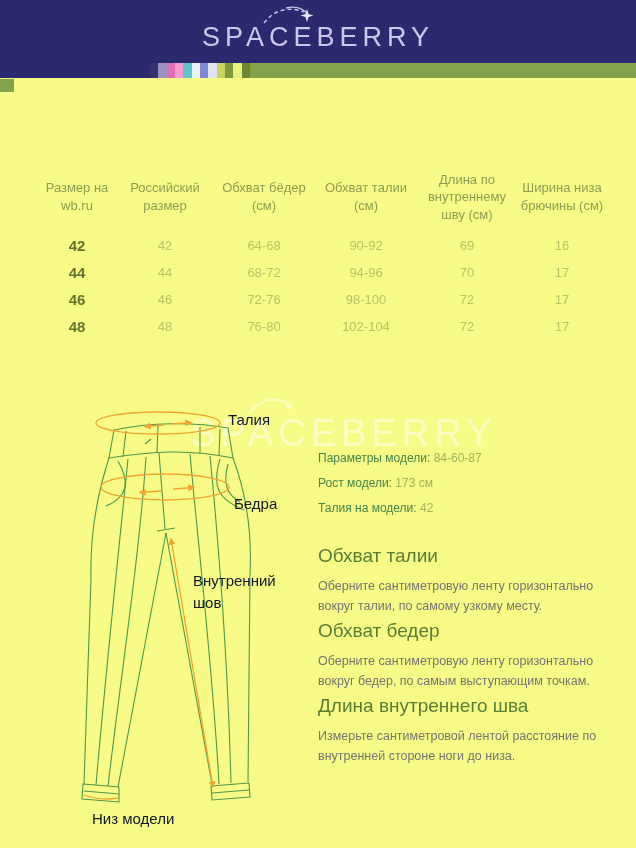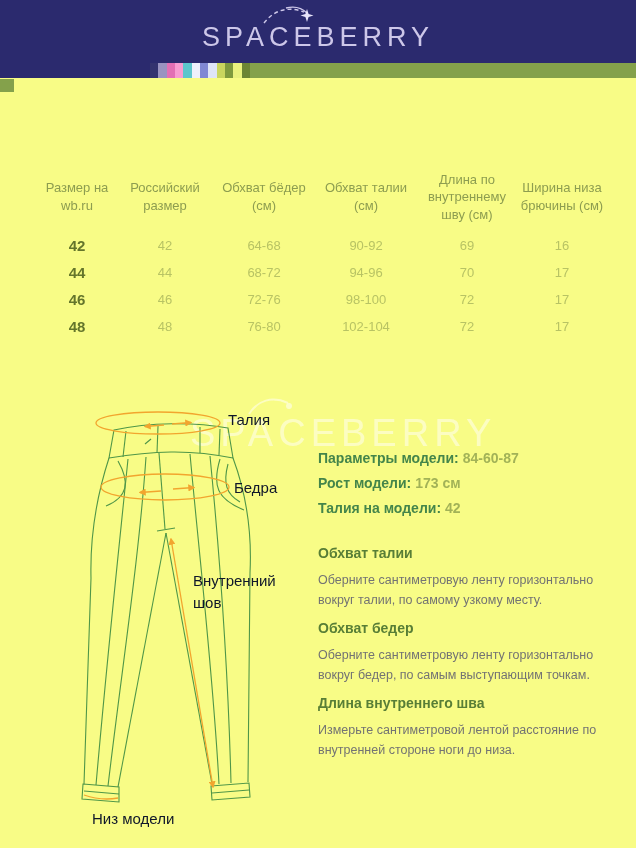--- a/index.html
+++ b/index.html
@@ -43,32 +43,32 @@
     font-size: 38px; letter-spacing: 5px; color: rgba(253,253,218,0.72);
     font-weight: 400; white-space: nowrap;
   }
   .watermark-swoosh { position: absolute; left: 246px; top: 394px; z-index: 1; }
   
   .diagram-svg { position: absolute; left: 60px; top: 398px; z-index: 2; }
   .diagram-label {
     position: absolute; z-index: 3; color: #0f172a; font-size: 15px; line-height: 1.45;
   }
   .lbl-waist  { left: 228px; top: 409px; }
-  .lbl-hips   { left: 234px; top: 477px; text-align: right; }
+  .lbl-hips   { left: 234px; top: 493px; text-align: right; }
   .lbl-seam   { left: 193px; top: 570px; width: 105px; }
   .lbl-bottom { left: 92px;  top: 808px; }
   
   .info { position: absolute; left: 318px; top: 446px; width: 300px; z-index: 3; }
-  .model-line { font-size: 14px; line-height: 25px; color: #44854a; font-weight: bold; }
+  .model-line { font-size: 12px; line-height: 25px; color: #44854a; }
   .model-line .val { color: #a2b257; }
   .section { position: absolute; width: 300px; }
   .sec-0 { top: 99px; }
   .sec-1 { top: 174px; }
   .sec-2 { top: 249px; }
-  .section h3 { font-size: 14px; font-weight: 700; color: #587e36; margin-bottom: 9px; }
+  .section h3 { font-size: 19px; font-weight: 400; color: #587e36; margin-bottom: 9px; }
   .section p { font-size: 12.5px; line-height: 1.6; color: #737373; }
 </style>
 </head>
 <body>
 
 <div class="canvas">
 
   <div class="header">
     <div class="brand">SPACEBERRY</div>
     <svg class="comet" width="58" height="26" viewBox="0 0 58 26">

